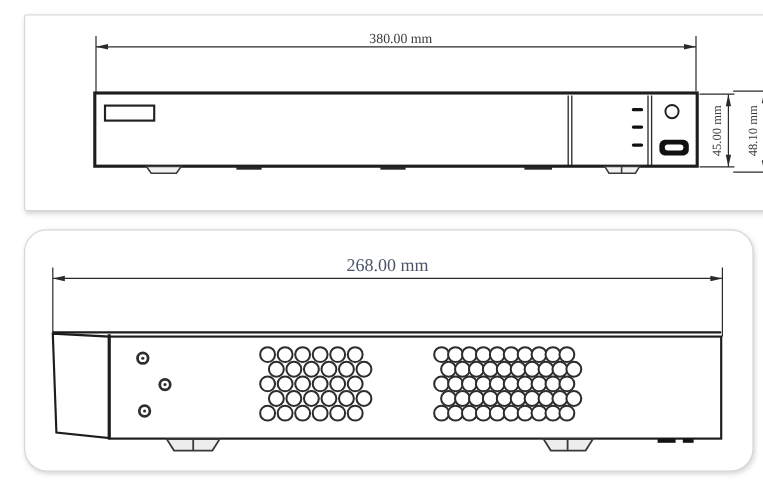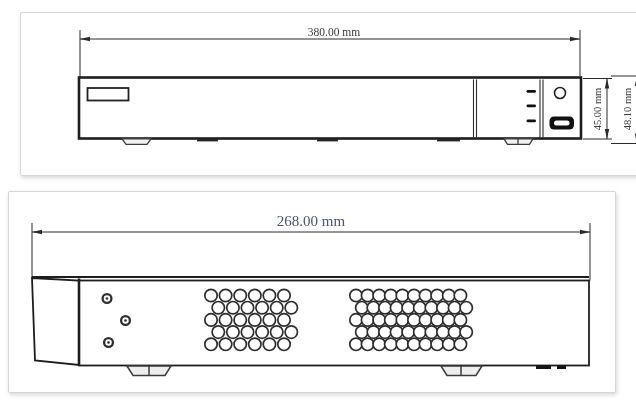--- a/index.html
+++ b/index.html
@@ -5,21 +5,21 @@
   html,body{margin:0;padding:0;}
   body{
     width:636px;height:419px;position:relative;background:#ffffff;
     font-family:"Liberation Serif", serif;overflow:hidden;
   }
   .card{
     position:absolute;background:#fff;border:1px solid #d6d6d6;border-radius:2px;
     box-shadow:1px 2px 4px rgba(0,0,0,.16);
   }
   #card-front{left:20px;top:12px;width:595px;height:162px;padding-left:43px;}
-  #card-side{left:8px;top:191px;width:606px;height:200px;}
+  #card-side{left:20px;top:191px;width:606px;height:200px;border-radius:19px;}
   svg{display:block;width:100%;height:100%;}
   .dim-text{font-family:"Liberation Serif", serif;}
 </style>
 </head>
 <body>
 
 <div class="card" id="card-front">
   <svg viewBox="0 0 595 162">
 
     <g stroke="#2a2a2a" stroke-width="1">

